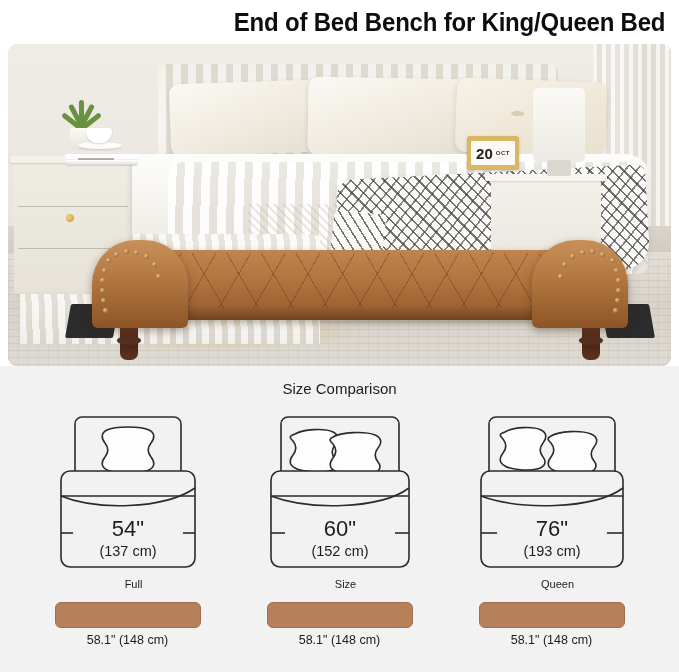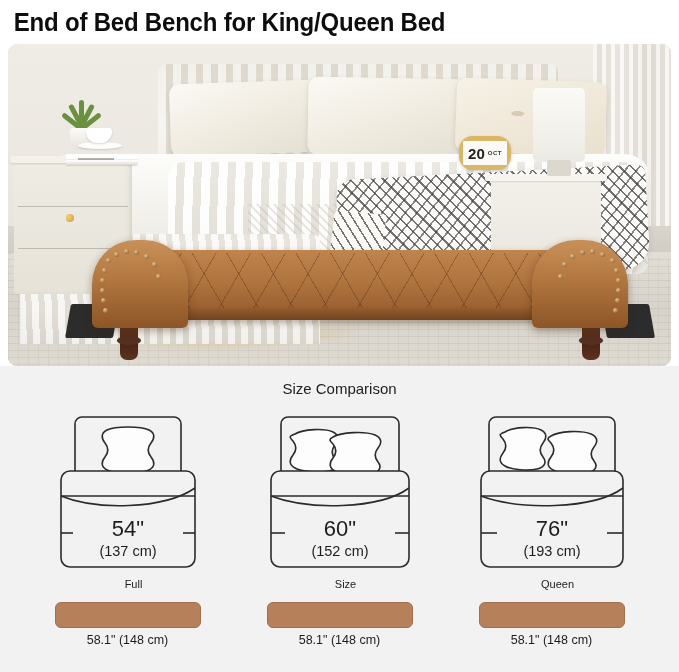--- a/index.html
+++ b/index.html
@@ -21,21 +21,21 @@
   }
 
   
   .title-bar {
     position: absolute;
     left: 0; top: 0;
     width: 679px;
     height: 44px;
     display: flex;
     align-items: center;
-    justify-content: flex-start;
+    justify-content: flex-end;
     background: #ffffff;
   }
   .title-text {
     font-size: 25.5px;
     font-weight: bold;
     color: #0d0d0d;
     letter-spacing: -0.2px;
     white-space: nowrap;
     transform: scaleX(0.94);
   }
@@ -152,22 +152,22 @@
   }
   .lamp-shade{
     position:absolute; right:86px; top:44px; width:52px; height:74px;
     background:linear-gradient(180deg,#fbfaf6,#eceae3); border-radius:5px;
   }
   .lamp-base{
     position:absolute; right:100px; top:116px; width:24px; height:16px;
     background:#dcd8d0; border-radius:2px;
   }
   .calendar{
-    position:absolute; right:160px; top:92px; width:52px; height:34px;
-    background:#d9b765; border-radius:14px;
+    position:absolute; right:152px; top:92px; width:52px; height:34px;
+    background:#d9b765; border-radius:3px;
     box-shadow:0 1px 3px rgba(0,0,0,0.2);
   }
   .calendar-face{
     position:absolute; left:4px; top:5px; right:4px; bottom:5px;
     background:#fbfaf6; border-radius:1px;
     display:flex; align-items:center; justify-content:center; gap:3px;
   }
   .cal-num{ font-size:15px; font-weight:bold; color:#23211e; line-height:1; }
   .cal-mon{ font-size:6px; font-weight:bold; color:#3a3733; letter-spacing:.5px; }
 

